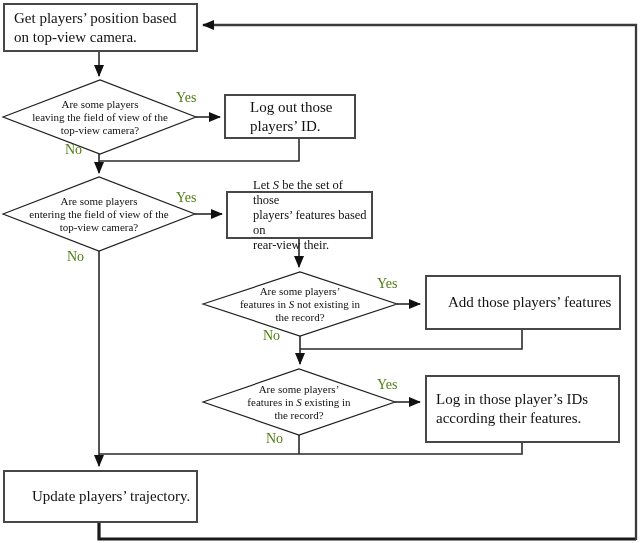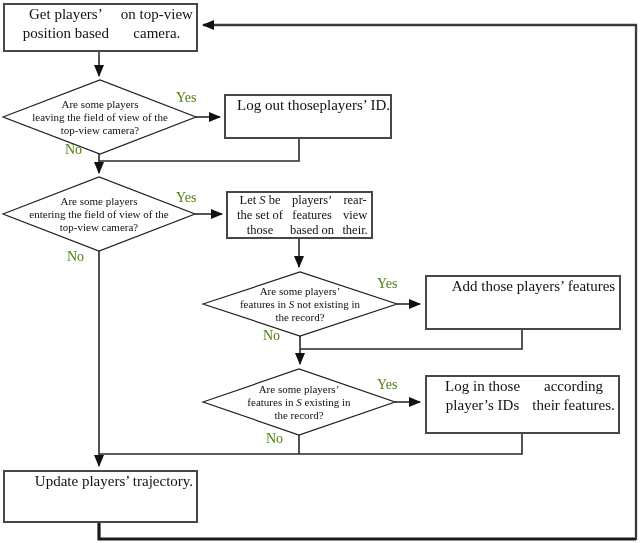--- a/index.html
+++ b/index.html
@@ -16,25 +16,25 @@
   .w { fill: none; stroke: #2a2a2a; stroke-width: 1.6px; }
   .w.mid { stroke-width: 2.3px; stroke: #3a3a3a; }
   .w.thick { stroke-width: 3.2px; stroke: #1a1a1a; }
   .diamond { fill: #ffffff; stroke: #1f1f1f; stroke-width: 1.2px; }
   .box {
     position: absolute;
     background: #ffffff;
     border: 2px solid #474747;
     box-sizing: border-box;
     display: flex;
-    flex-direction: row;
+    flex-direction: column;
     justify-content: center;
     font-size: 15px;
     line-height: 19px;
-    text-align: center;
+    text-align: left;
   }
   .box.small { font-size: 12.5px; line-height: 15px; }
   .dtext {
     position: absolute;
     text-align: center;
     font-size: 11px;
     line-height: 13px;
   }
   .branch-label {
     position: absolute;
@@ -77,36 +77,36 @@
     <polygon class="diamond" points="3,214 99,177 195,214 99,251"></polygon>
     <polygon class="diamond" points="203,304 300,272 397,304 300,336"></polygon>
     <polygon class="diamond" points="203,402 299,369 395,402 299,435"></polygon>
   </svg>
 
   <div class="box" style="left:3px; top:3px; width:195px; height:49px; padding-left:9px;">
       <div>Get players’ position based</div>
       <div>on top-view camera.</div>
     </div>
 
-  <div class="box" style="left:224px; top:94px; width:168px; height:45px; padding-left:11px;">
+  <div class="box" style="left:224px; top:94px; width:132px; height:45px; padding-left:24px;">
       <div>Log out those</div>
       <div>players’ ID.</div>
     </div>
 
-  <div class="box small" style="left:226px; top:191px; width:147px; height:48px; padding-left:7px;">
+  <div class="box small" style="left:226px; top:191px; width:147px; height:48px; padding-left:25px;">
       <div>Let <i class="var">S</i> be the set of those</div>
       <div>players’ features based on</div>
       <div>rear-view their.</div>
     </div>
 
   <div class="box" style="left:425px; top:275px; width:196px; height:55px; padding-left:21px;">
       <div>Add those players’ features</div>
     </div>
 
-  <div class="box" style="left:425px; top:375px; width:195px; height:59px; padding-left:9px;">
+  <div class="box" style="left:425px; top:375px; width:195px; height:68px; padding-left:9px;">
       <div>Log in those player’s IDs</div>
       <div>according their features.</div>
     </div>
 
   <div class="box" style="left:3px; top:470px; width:195px; height:53px; padding-left:27px;">
       <div>Update players’ trajectory.</div>
     </div>
 
   <div class="dtext" style="left:10px; top:98px; width:180px;">
       <div>Are some players</div>

